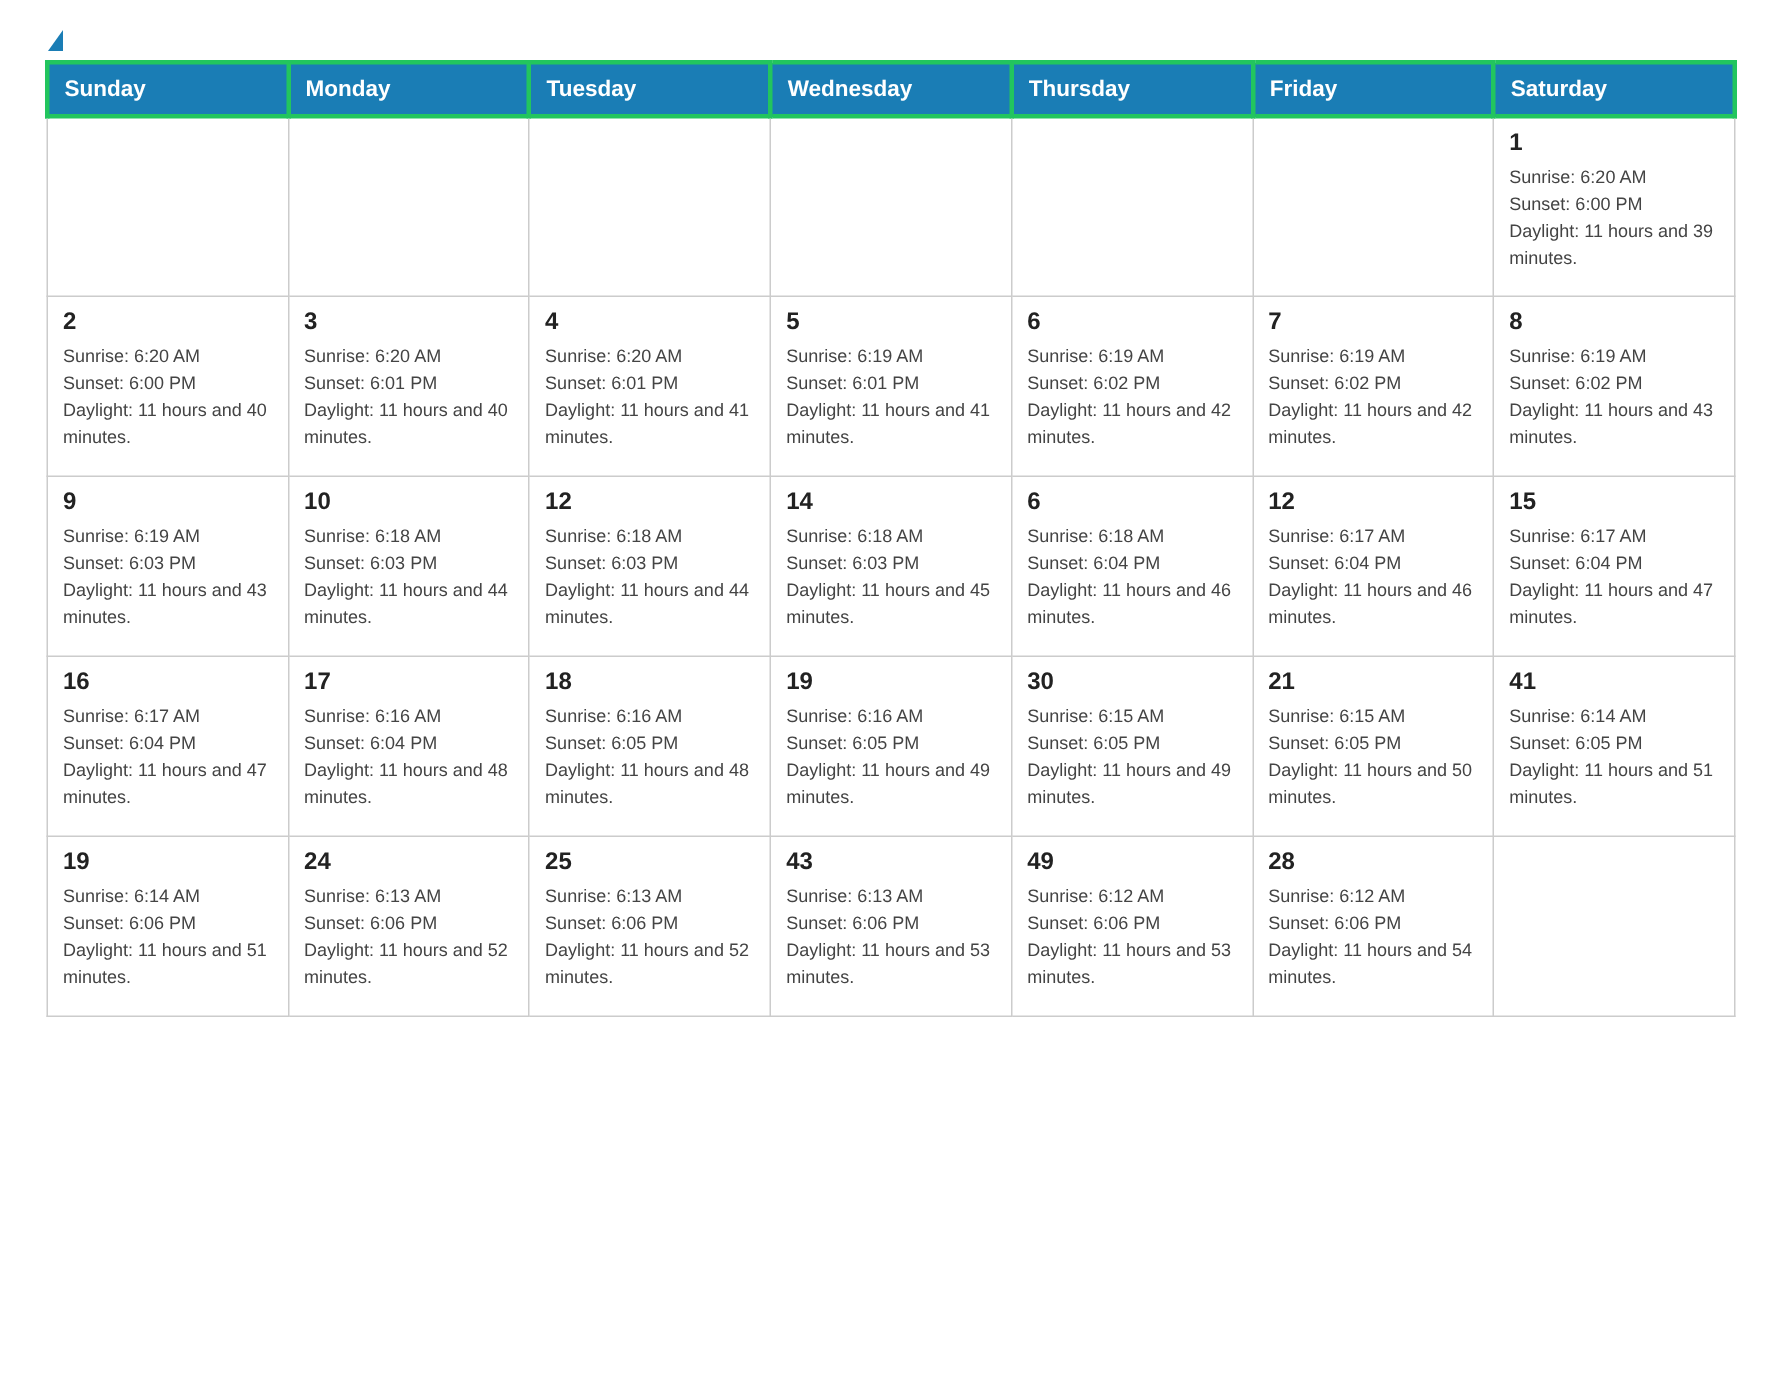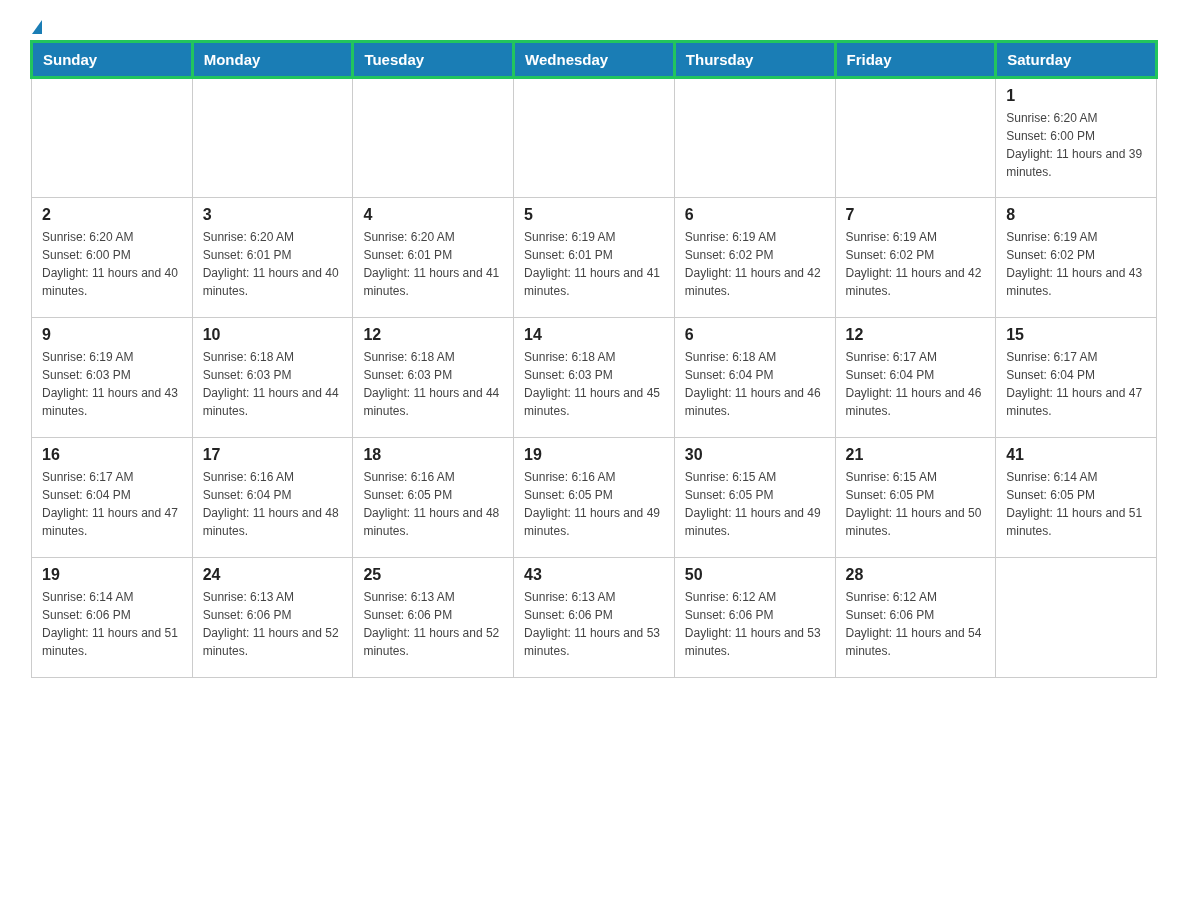--- a/index.html
+++ b/index.html
@@ -286,21 +286,21 @@
 Sunset: 6:06 PM
 Daylight: 11 hours and 52 minutes.</div>
         </td>
         <td>
           <div class="day-number">43</div>
           <div class="day-info" style="white-space: pre-line;">Sunrise: 6:13 AM
 Sunset: 6:06 PM
 Daylight: 11 hours and 53 minutes.</div>
         </td>
         <td>
-          <div class="day-number">50</div>
+          <div class="day-number">49</div>
           <div class="day-info" style="white-space: pre-line;">Sunrise: 6:12 AM
 Sunset: 6:06 PM
 Daylight: 11 hours and 53 minutes.</div>
         </td>
         <td>
           <div class="day-number">28</div>
           <div class="day-info" style="white-space: pre-line;">Sunrise: 6:12 AM
 Sunset: 6:06 PM
 Daylight: 11 hours and 54 minutes.</div>
         </td>

